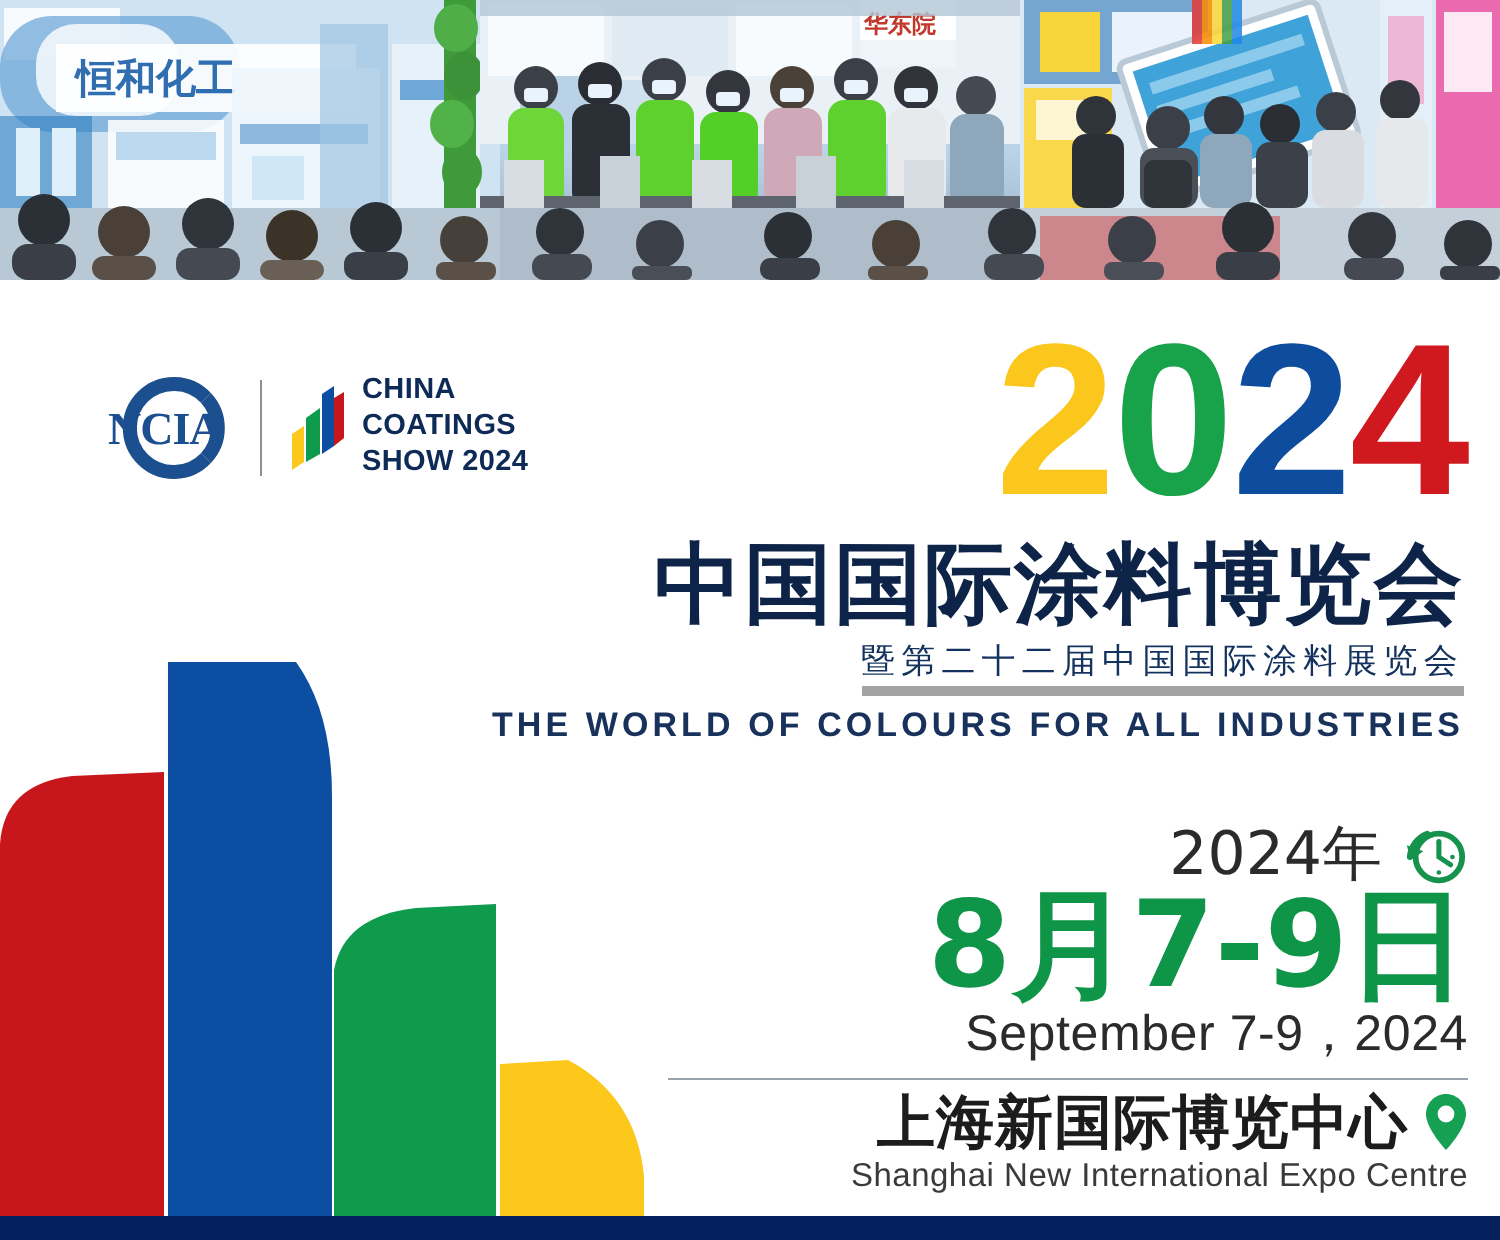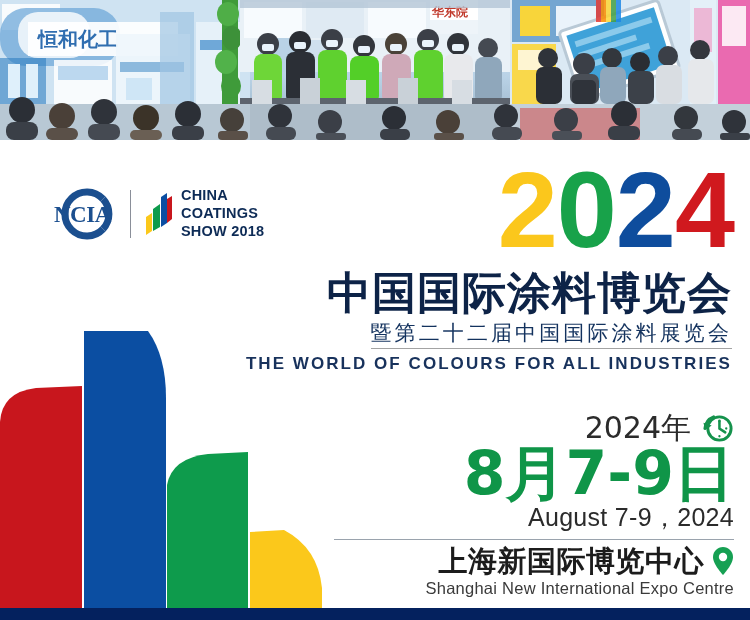--- a/index.html
+++ b/index.html
@@ -43,23 +43,23 @@
 
   
   .title-block{position:absolute;right:18px;top:270px;text-align:right;width:510px;}
   .title-cn{
     font-family:"DejaVu Sans","Liberation Sans",sans-serif;
     font-size:44px;font-weight:bold;color:#0d2347;
     letter-spacing:1px;line-height:1.06;white-space:nowrap;text-align:right;
   }
   .title-cn-sub{
     font-family:"DejaVu Sans","Liberation Sans",sans-serif;
-    font-size:21px;color:#13325e;letter-spacing:3.1px;
+    font-size:17px;color:#13325e;letter-spacing:3.1px;
     margin-top:5px;line-height:1.1;white-space:nowrap;
-    padding-bottom:3px;border-bottom:1px solid #a3a3a3;display:inline-block;
+    padding-bottom:3px;border-bottom:5px solid #a3a3a3;display:inline-block;
   }
   .title-en{
     font-family:"Liberation Sans",sans-serif;
     font-size:17px;font-weight:bold;color:#18325c;
     letter-spacing:2.05px;margin-top:5px;white-space:nowrap;
   }
 
   
   .info-block{position:absolute;right:16px;top:412px;text-align:right;width:400px;}
   .row{display:flex;align-items:flex-start;justify-content:flex-end;}
@@ -291,21 +291,21 @@
     <div class="logo-divider"></div>
     <svg class="ccs-bars" viewBox="0 0 28 46">
       <path d="M1,44 L1,26 L7,22 L7,40 Z" fill="#FBC81B"></path>
       <path d="M8,40 L8,18 L15,13 L15,36 Z" fill="#0E9B4C"></path>
       <path d="M16,36 L16,6 L22,2 L22,32 Z" fill="#0B4EA2"></path>
       <path d="M22,32 L22,8 L27,5 L27,28 Z" fill="#C8161D"></path>
     </svg>
     <div class="ccs-text">
       <div>CHINA</div>
       <div>COATINGS</div>
-      <div>SHOW 2018</div>
+      <div>SHOW 2024</div>
     </div>
   </div>
 
   <div class="year-2024">
     <span style="color:#FBC71C">2</span><span style="color:#18A24A">0</span><span style="color:#0E4D9D">2</span><span style="color:#D0191E">4</span>
   </div>
 
   <div class="title-block">
     <div class="title-cn">中国国际涂料博览会</div>
     <div class="title-cn-sub">暨第二十二届中国国际涂料展览会</div>
@@ -319,21 +319,21 @@
         <circle cx="19" cy="17" r="12" fill="none" stroke="#15924c" stroke-width="3"></circle>
         <path d="M19 9 L19 17 L25 21" fill="none" stroke="#15924c" stroke-width="2.6" stroke-linecap="round"></path>
         <path d="M13 5 A14 14 0 0 0 4 17" fill="none" stroke="#15924c" stroke-width="3" stroke-linecap="round"></path>
         <path d="M2.5 11 L4.5 18.5 L11 14 Z" fill="#15924c"></path>
         <circle cx="19" cy="9.5" r="1.2" fill="#15924c"></circle>
         <circle cx="26" cy="17" r="1.2" fill="#15924c"></circle>
         <circle cx="19" cy="25" r="1.2" fill="#15924c"></circle>
       </svg>
     </div>
     <div class="date-main">8月7-9日</div>
-    <div class="date-en">August 7-9，2024</div>
+    <div class="date-en">September 7-9，2024</div>
     <div class="hr-divider"></div>
     <div class="row">
       <div class="venue-cn">上海新国际博览中心</div>
       <svg class="pin-icon" viewBox="0 0 22 30">
         <path d="M11 1 C5.5 1 1 5.5 1 11 C1 18.5 11 29 11 29 C11 29 21 18.5 21 11 C21 5.5 16.5 1 11 1 Z" fill="#16a053"></path>
         <circle cx="11" cy="11" r="4.2" fill="#ffffff"></circle>
       </svg>
     </div>
     <div class="venue-en">Shanghai New International Expo Centre</div>
   </div>

